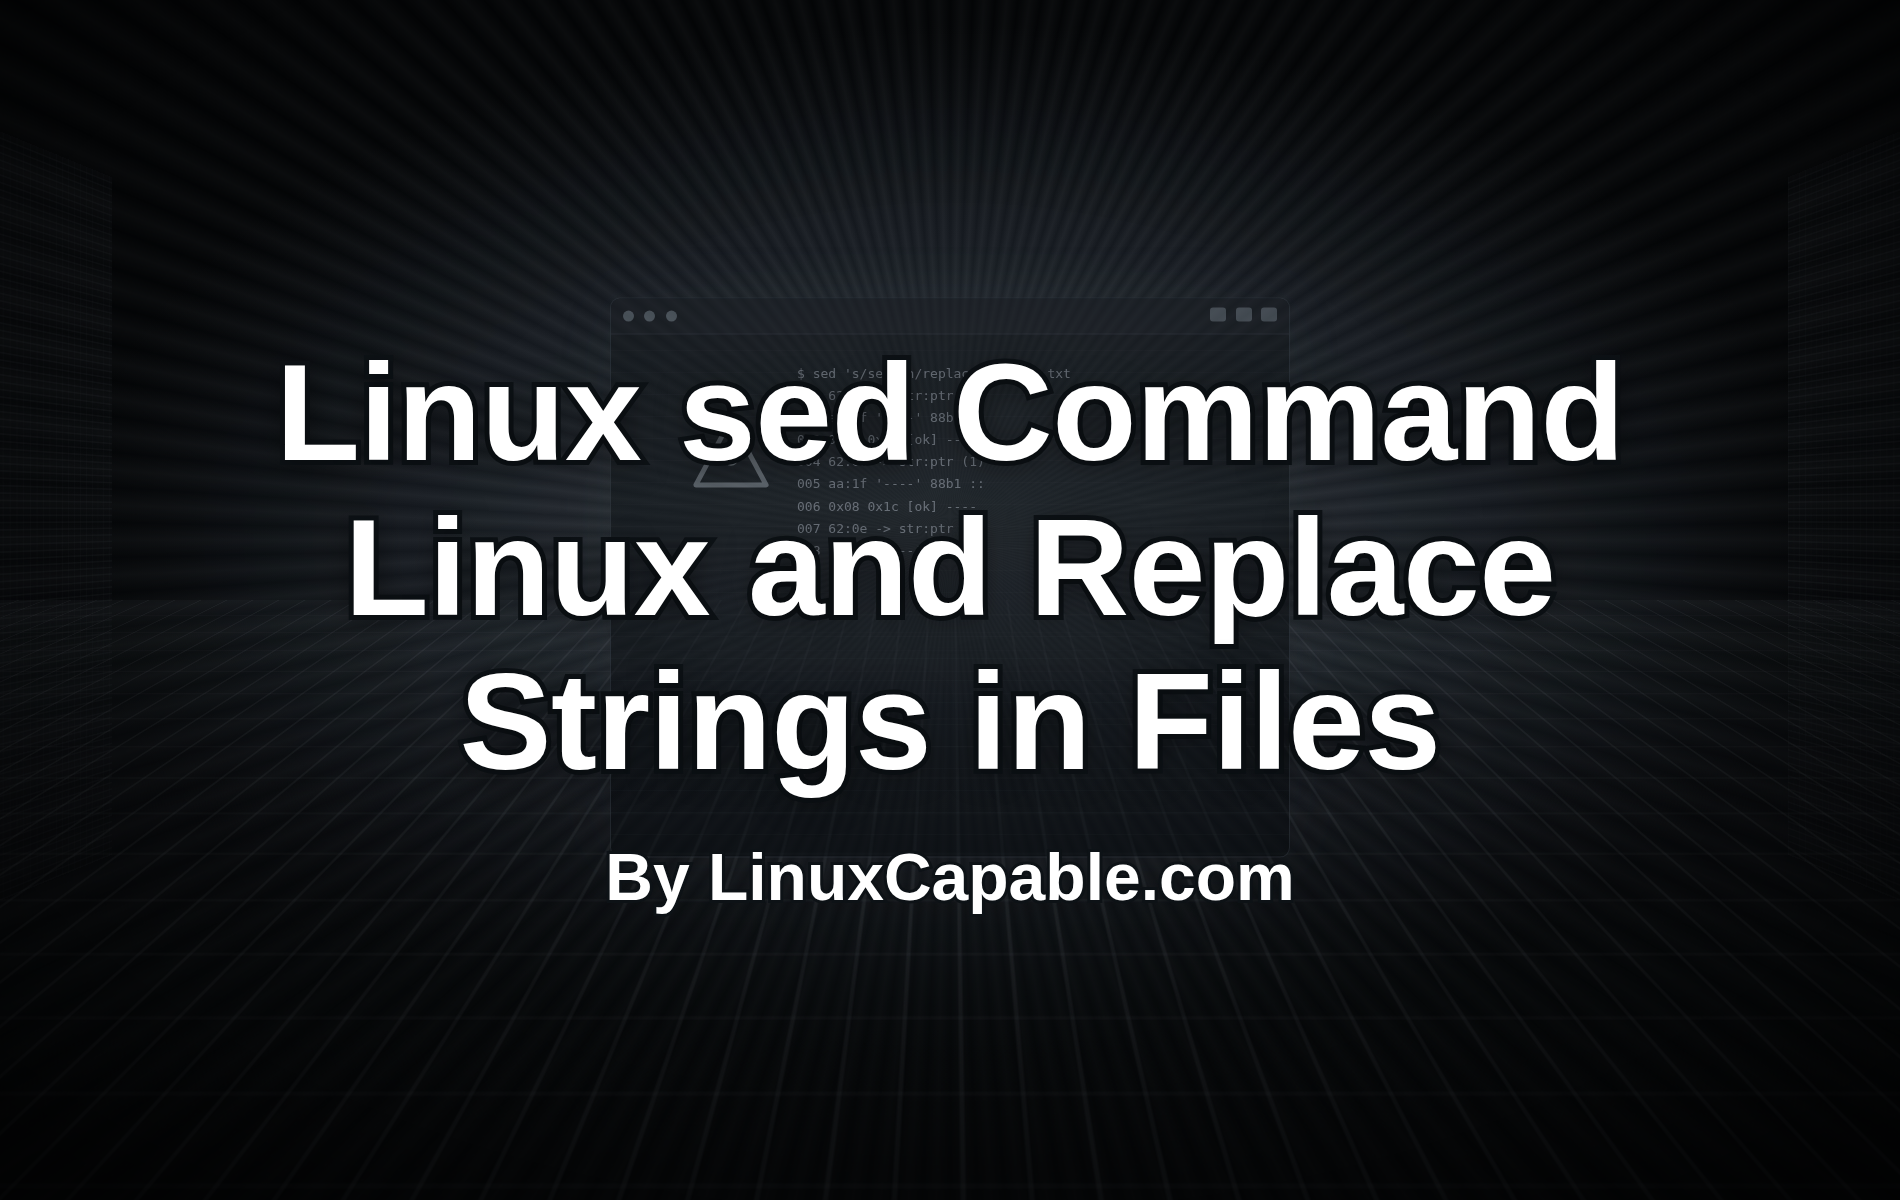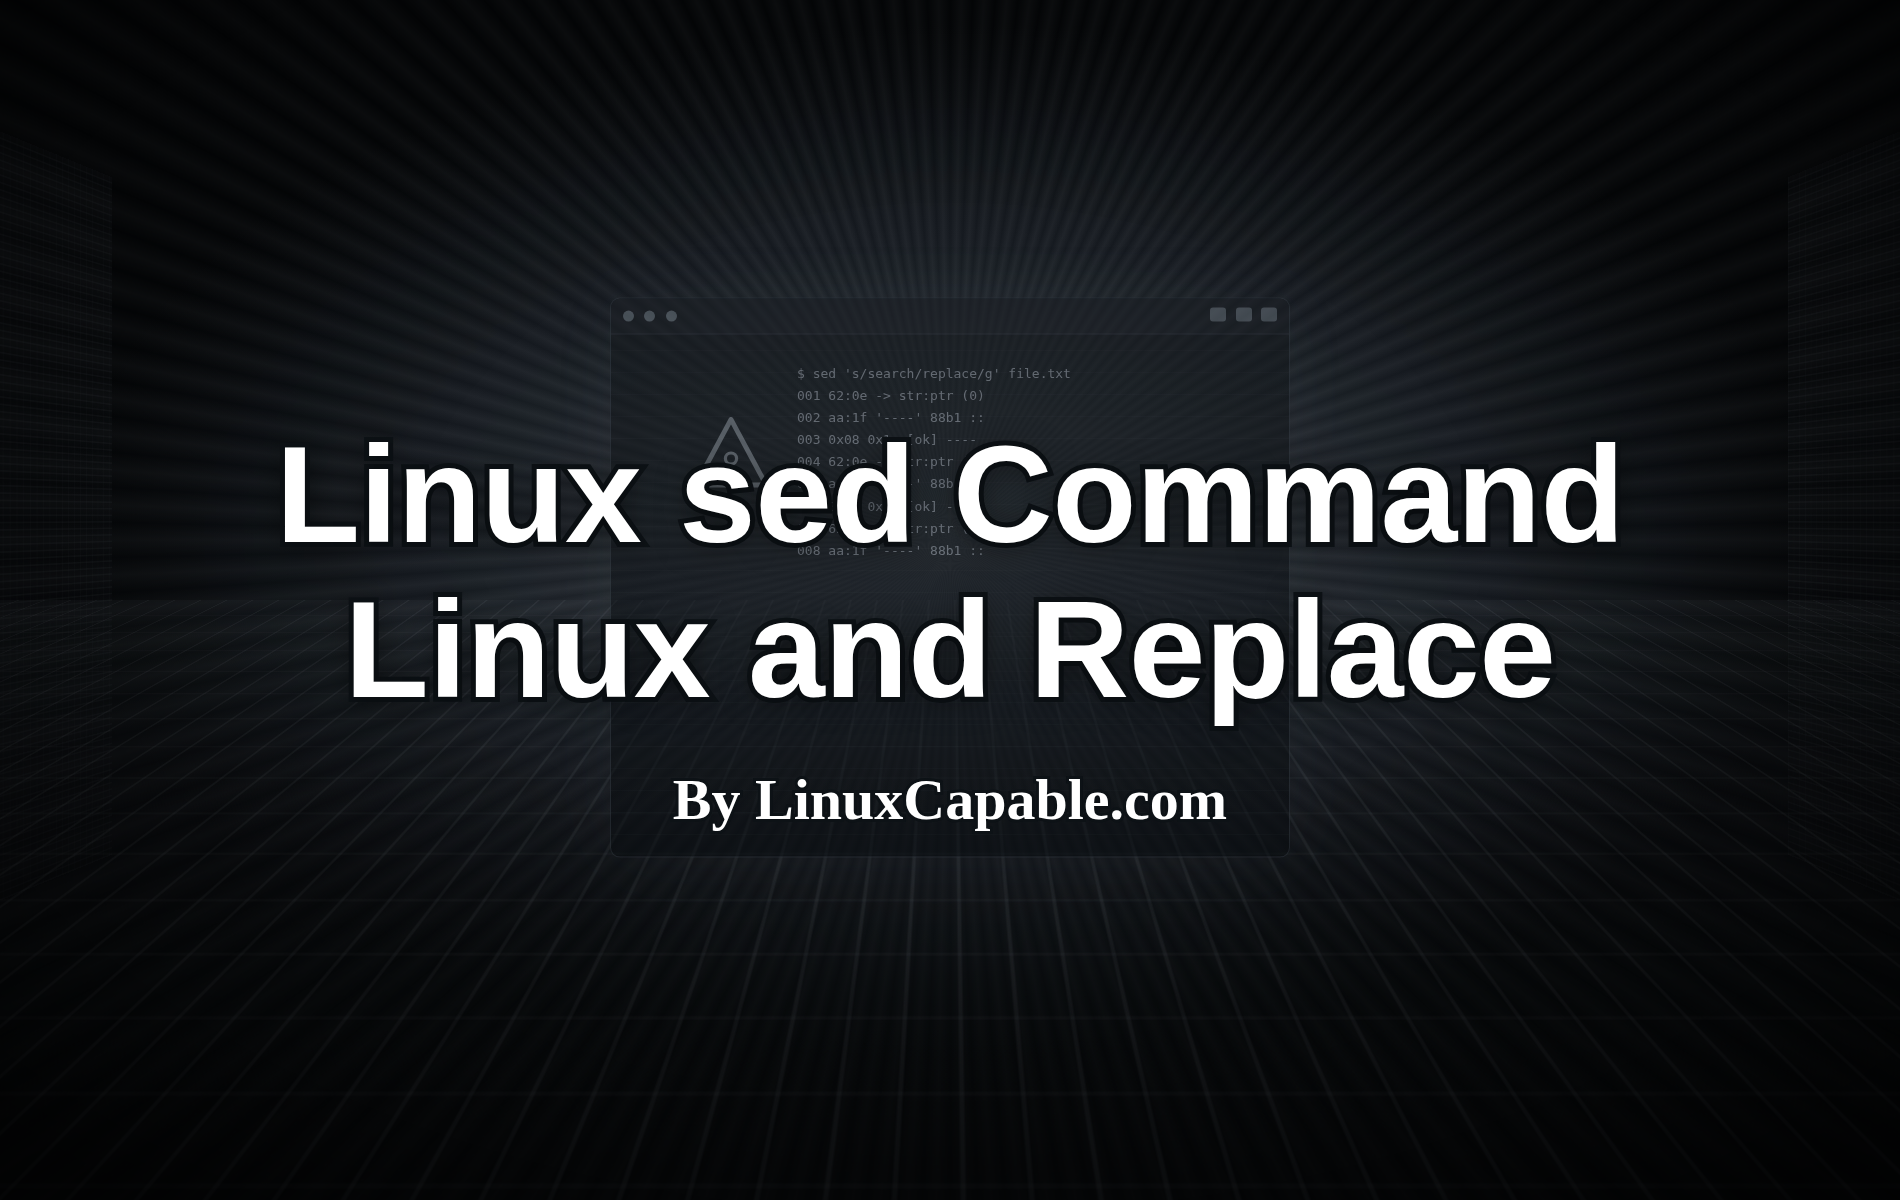--- a/index.html
+++ b/index.html
@@ -139,25 +139,24 @@
     line-height: 1.12;
     letter-spacing: -0.5px;
     color: #ffffff;
     -webkit-text-stroke: 10px #0d1216;
     paint-order: stroke fill;
     text-shadow: 0 4px 30px rgba(0,0,0,0.5);
     margin-bottom: 40px;
   }
   .byline {
     font-weight: 800;
-    font-size: 58px;
+    font-size: 66px;
     color: #ffffff;
     -webkit-text-stroke: 6px #0d1216;
     paint-order: stroke fill;
-    font-family: Liberation Serif, serif;
   }
 </style>
 </head>
 <body>
 
 <div class="bg-rays"></div>
 <div class="bg-side-left"></div>
 <div class="bg-side-right"></div>
 <div class="bg-floor"></div>
 
@@ -194,15 +193,16 @@
     </div>
   </div>
 </div>
 
 <div class="bg-vignette"></div>
 
 <div class="content">
   <div class="title">
     <span>Linux sed Command</span><br>
     <span>Linux and Replace</span><br>
+    <span>Strings in Files</span>
   </div>
   <div class="byline">By LinuxCapable.com</div>
 </div>
 
 </body></html>

